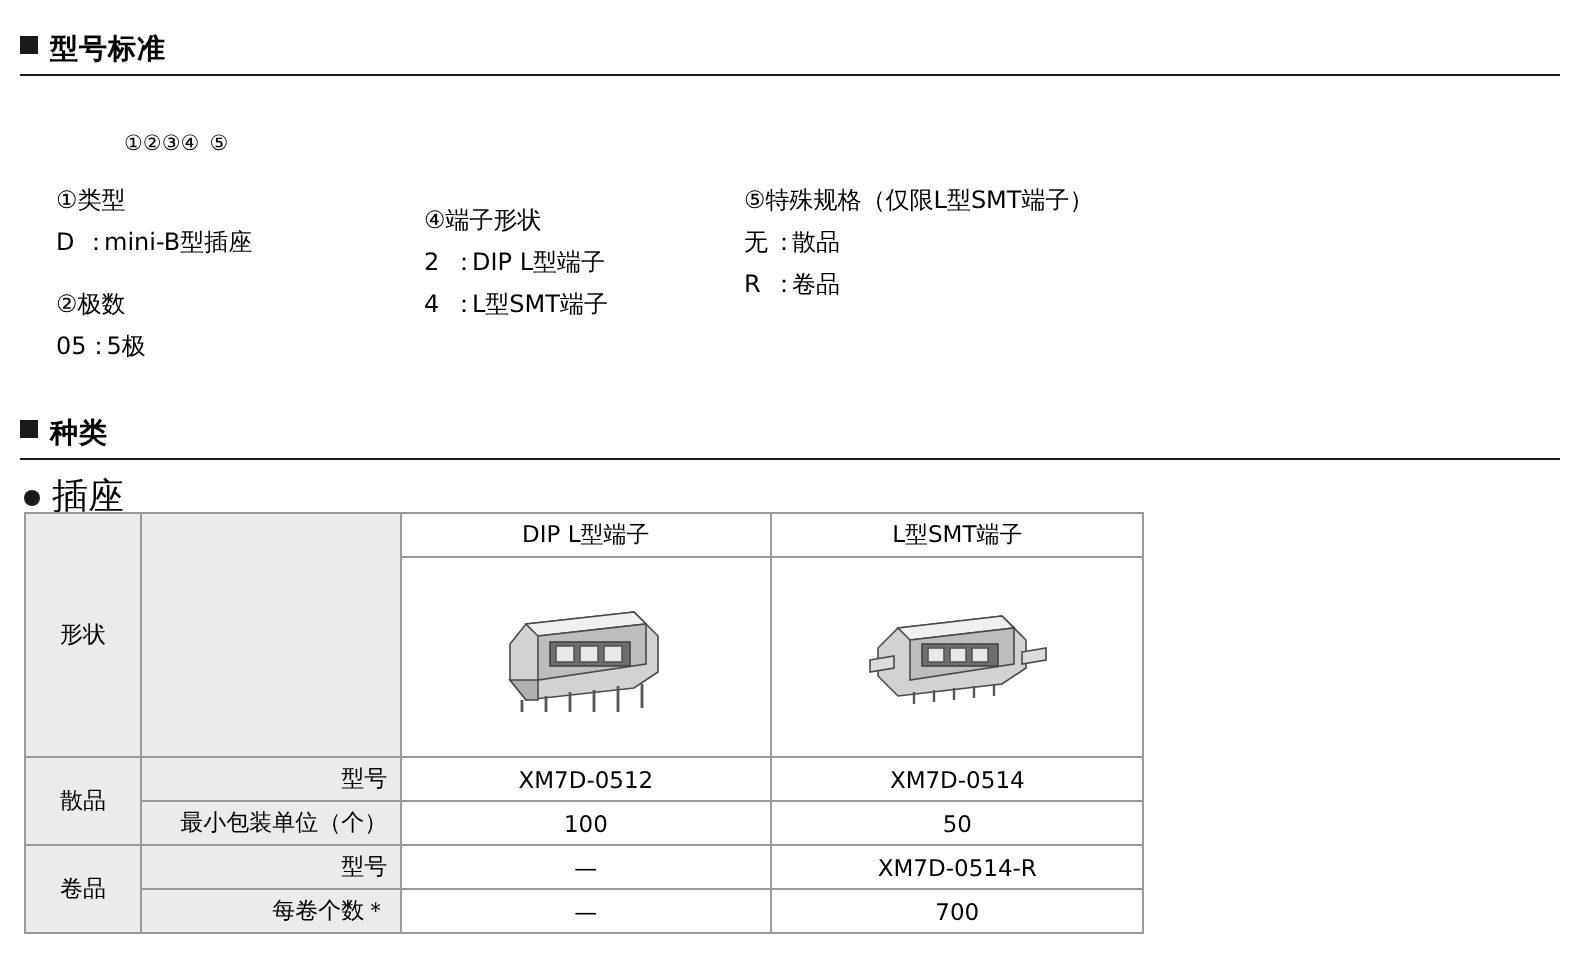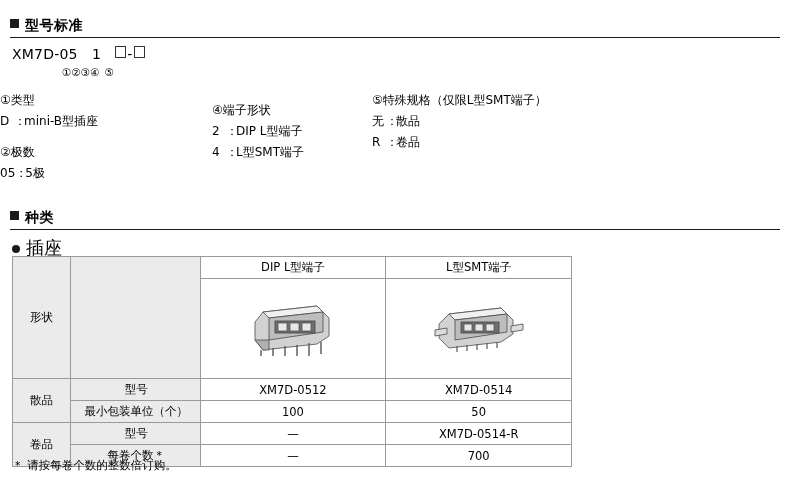--- a/index.html
+++ b/index.html
@@ -70,21 +70,21 @@
   .circled-row span { display: inline-block; }
 
   
   .legend {
     position: absolute;
     top: 90px;
     font-size: 12px;
     font-family: "DejaVu Sans", "Liberation Sans", sans-serif;
     line-height: 21px;
   }
-  #legend-col1 { left: 0;  width: 200px; }
+  #legend-col1 { left: 28px;  width: 200px; }
   #legend-col2 { left: 212px; width: 160px; }
   #legend-col3 { left: 372px; width: 300px; }
   .legend .grp { margin-bottom: 10px; }
   .legend .hdr { font-size: 12px; }
   .legend .row { white-space: nowrap; }
   .legend .key { display: inline-block; min-width: 14px; }
   .legend .sep { display: inline-block; width: 10px; text-align: center; }
 
   
   .round-head {
@@ -112,21 +112,21 @@
     font-family: "DejaVu Sans", "Liberation Sans", sans-serif;
   }
   table.prod td {
     border: 1px solid #9a9a9a;
     padding: 3px 6px;
     text-align: center;
     vertical-align: middle;
     background: #ffffff;
   }
   table.prod td.shade { background: #ebebeb; }
-  table.prod td.left  { text-align: center; padding-left: 8px; }
+  table.prod td.left  { text-align: right; padding-left: 8px; }
   td.shape-cell { height: 100px; }
   td.type-hdr { text-align: left; padding-left: 8px; font-size: 11.5px; height: 16px; }
 
   
   .conn-wrap { display: flex; align-items: center; justify-content: center; height: 92px; }
   .conn { position: relative; width: 92px; height: 62px; }
   .footnote {
     position: absolute;
     left: 12px; top: 458px;
     font-size: 11.5px;
@@ -136,27 +136,20 @@
 </head>
 <body>
 
 <div class="page">
 
   <div class="sec-head" id="sec-model">
     <span class="bullet"></span><span class="title">型号标准</span>
     <div class="rule"></div>
   </div>
 
-  <div class="code-line">
-    <span>XM7D-05</span>
-    <span style="display:inline-block;width:5px"></span>
-    <span>1</span>
-    <span style="display:inline-block;width:4px"></span>
-    <span class="slot"></span><span>-</span><span class="slot"></span>
-  </div>
 
   <div class="circled-row">
     <span style="width:50px"></span><span>①</span><span>②</span><span>③</span><span>④</span><span style="width:5px"></span><span>⑤</span>
   </div>
 
   <div class="legend" id="legend-col1">
     <div class="grp">
       <div class="hdr">①类型</div>
       <div class="row">
         <span class="key">D</span><span class="sep">：</span><span>mini-B型插座</span>
@@ -285,15 +278,14 @@
         <td>XM7D-0514-R</td>
       </tr>
       <tr>
         <td class="shade left">每卷个数＊</td>
         <td>—</td>
         <td>700</td>
       </tr>
     </tbody>
   </table>
 
-  <div class="footnote">＊ 请按每卷个数的整数倍订购。</div>
 
 </div>
 
 </body></html>

